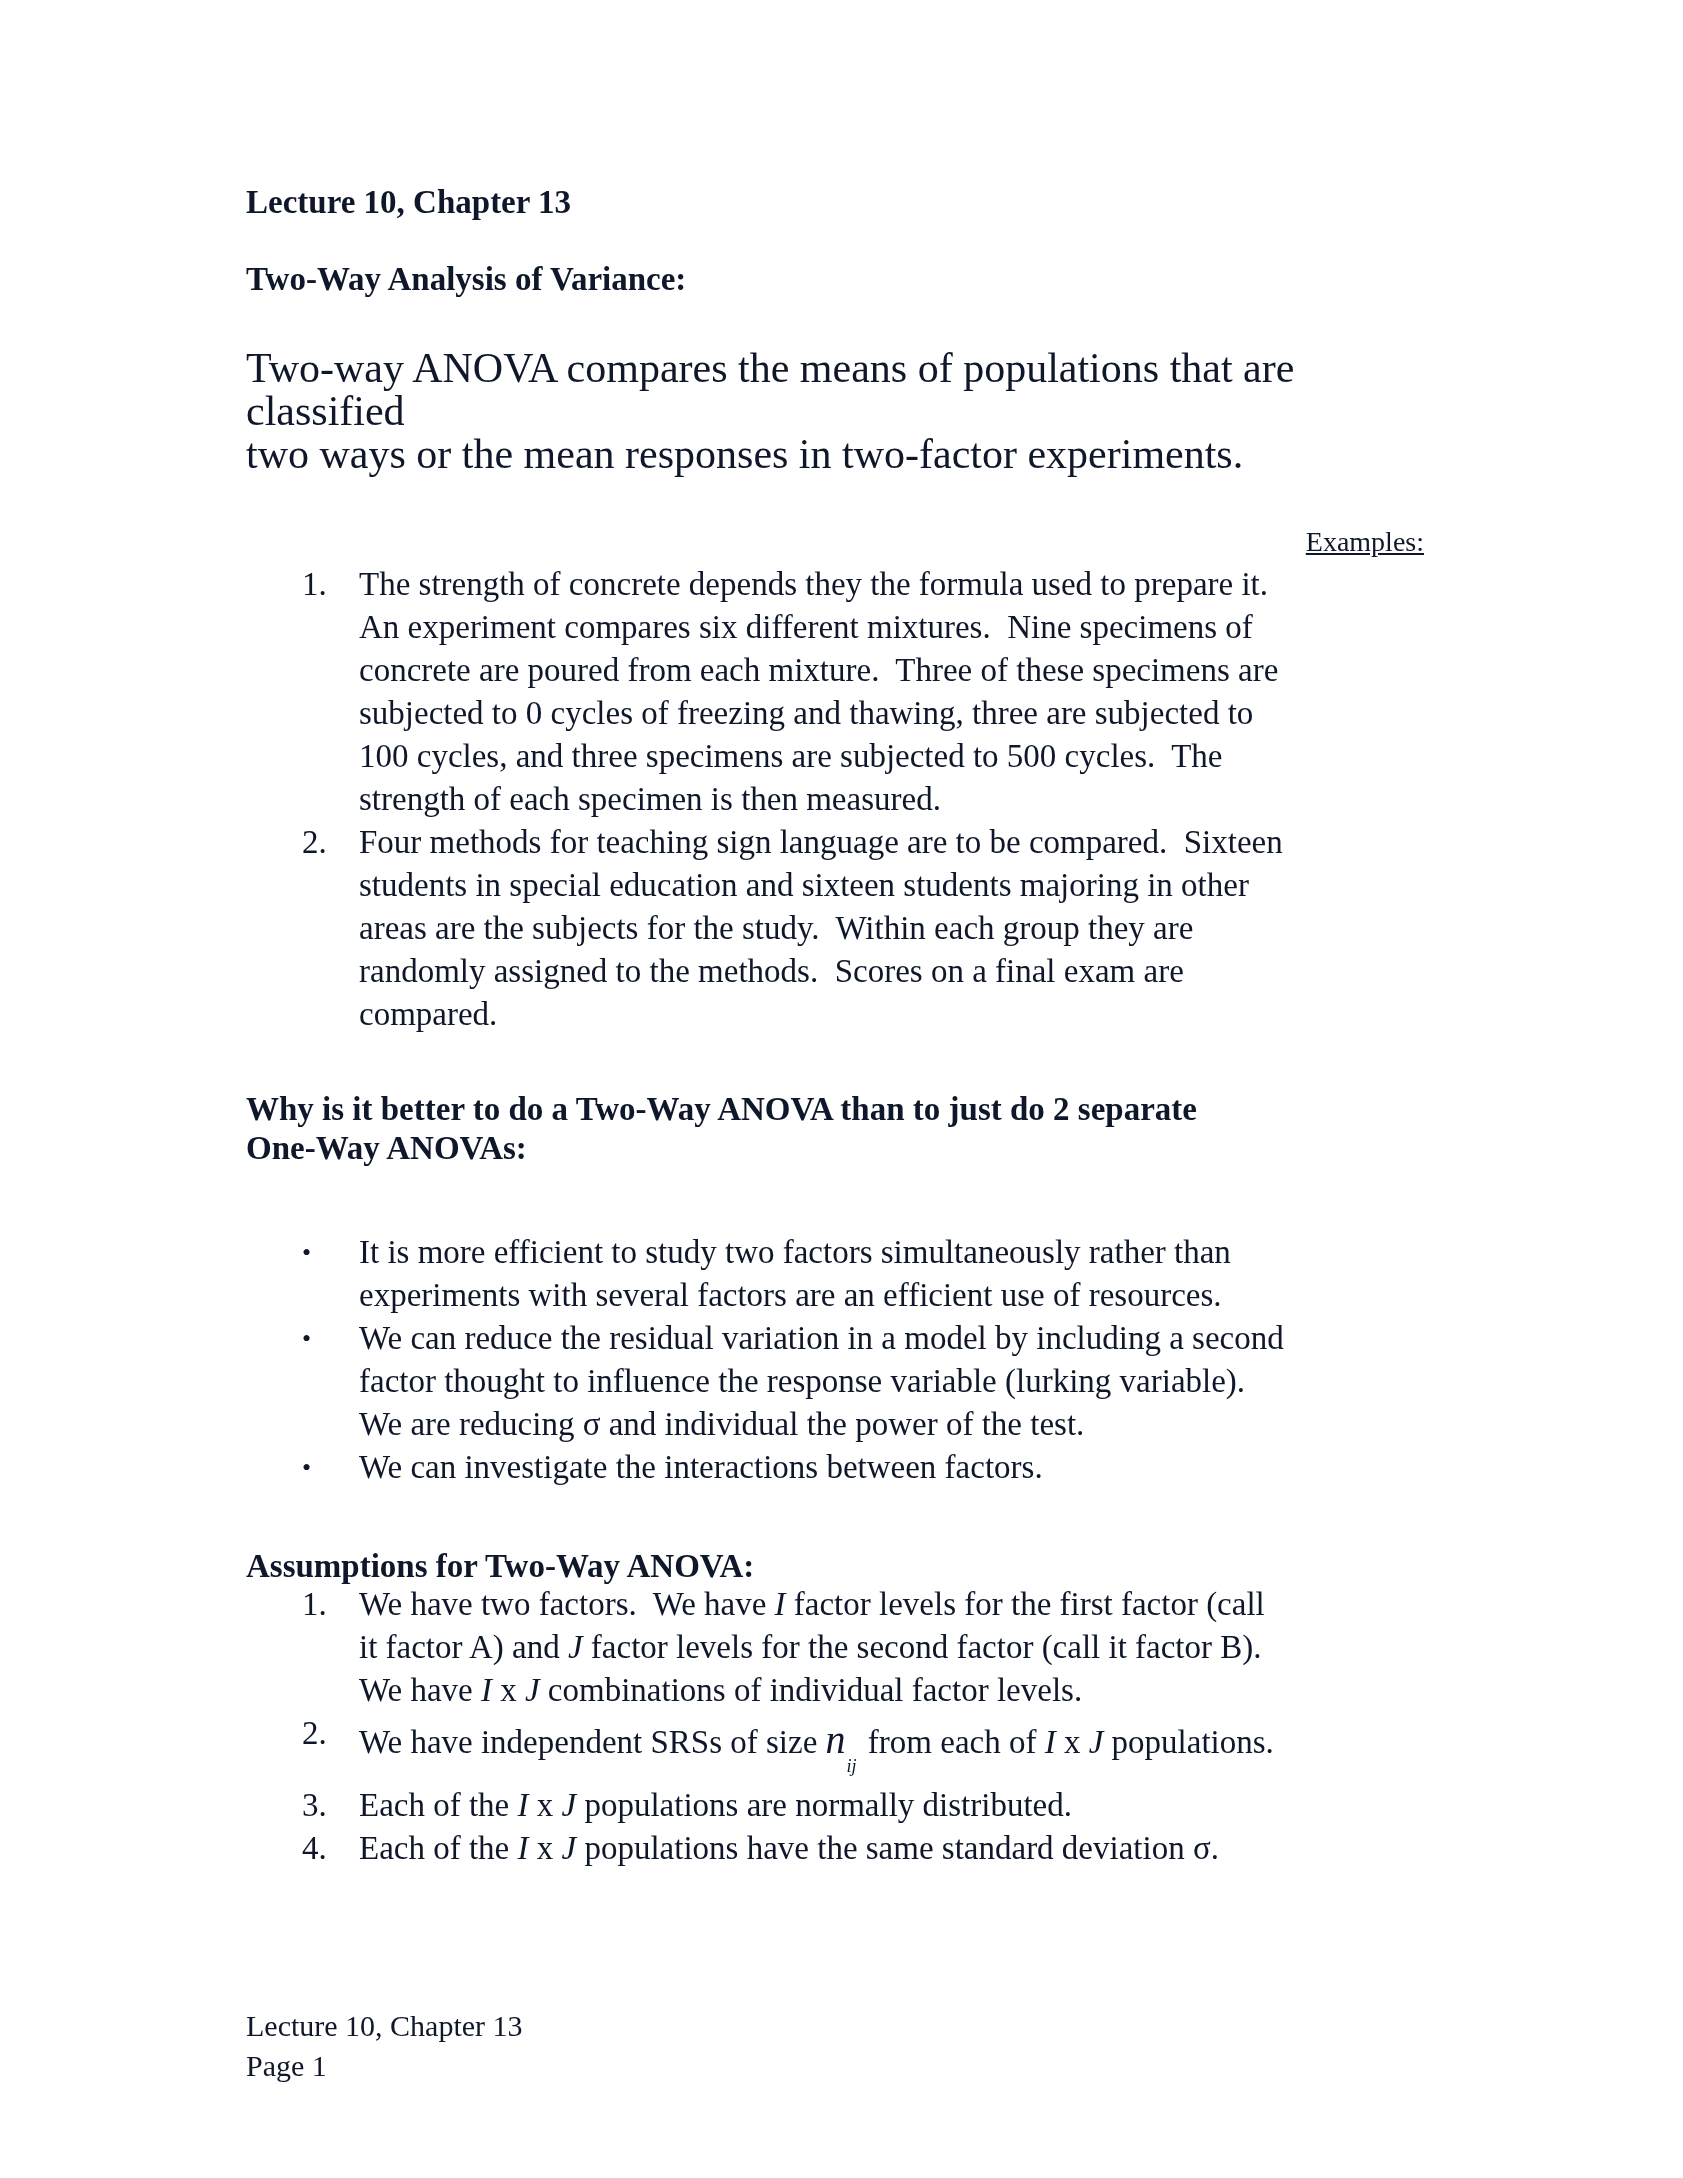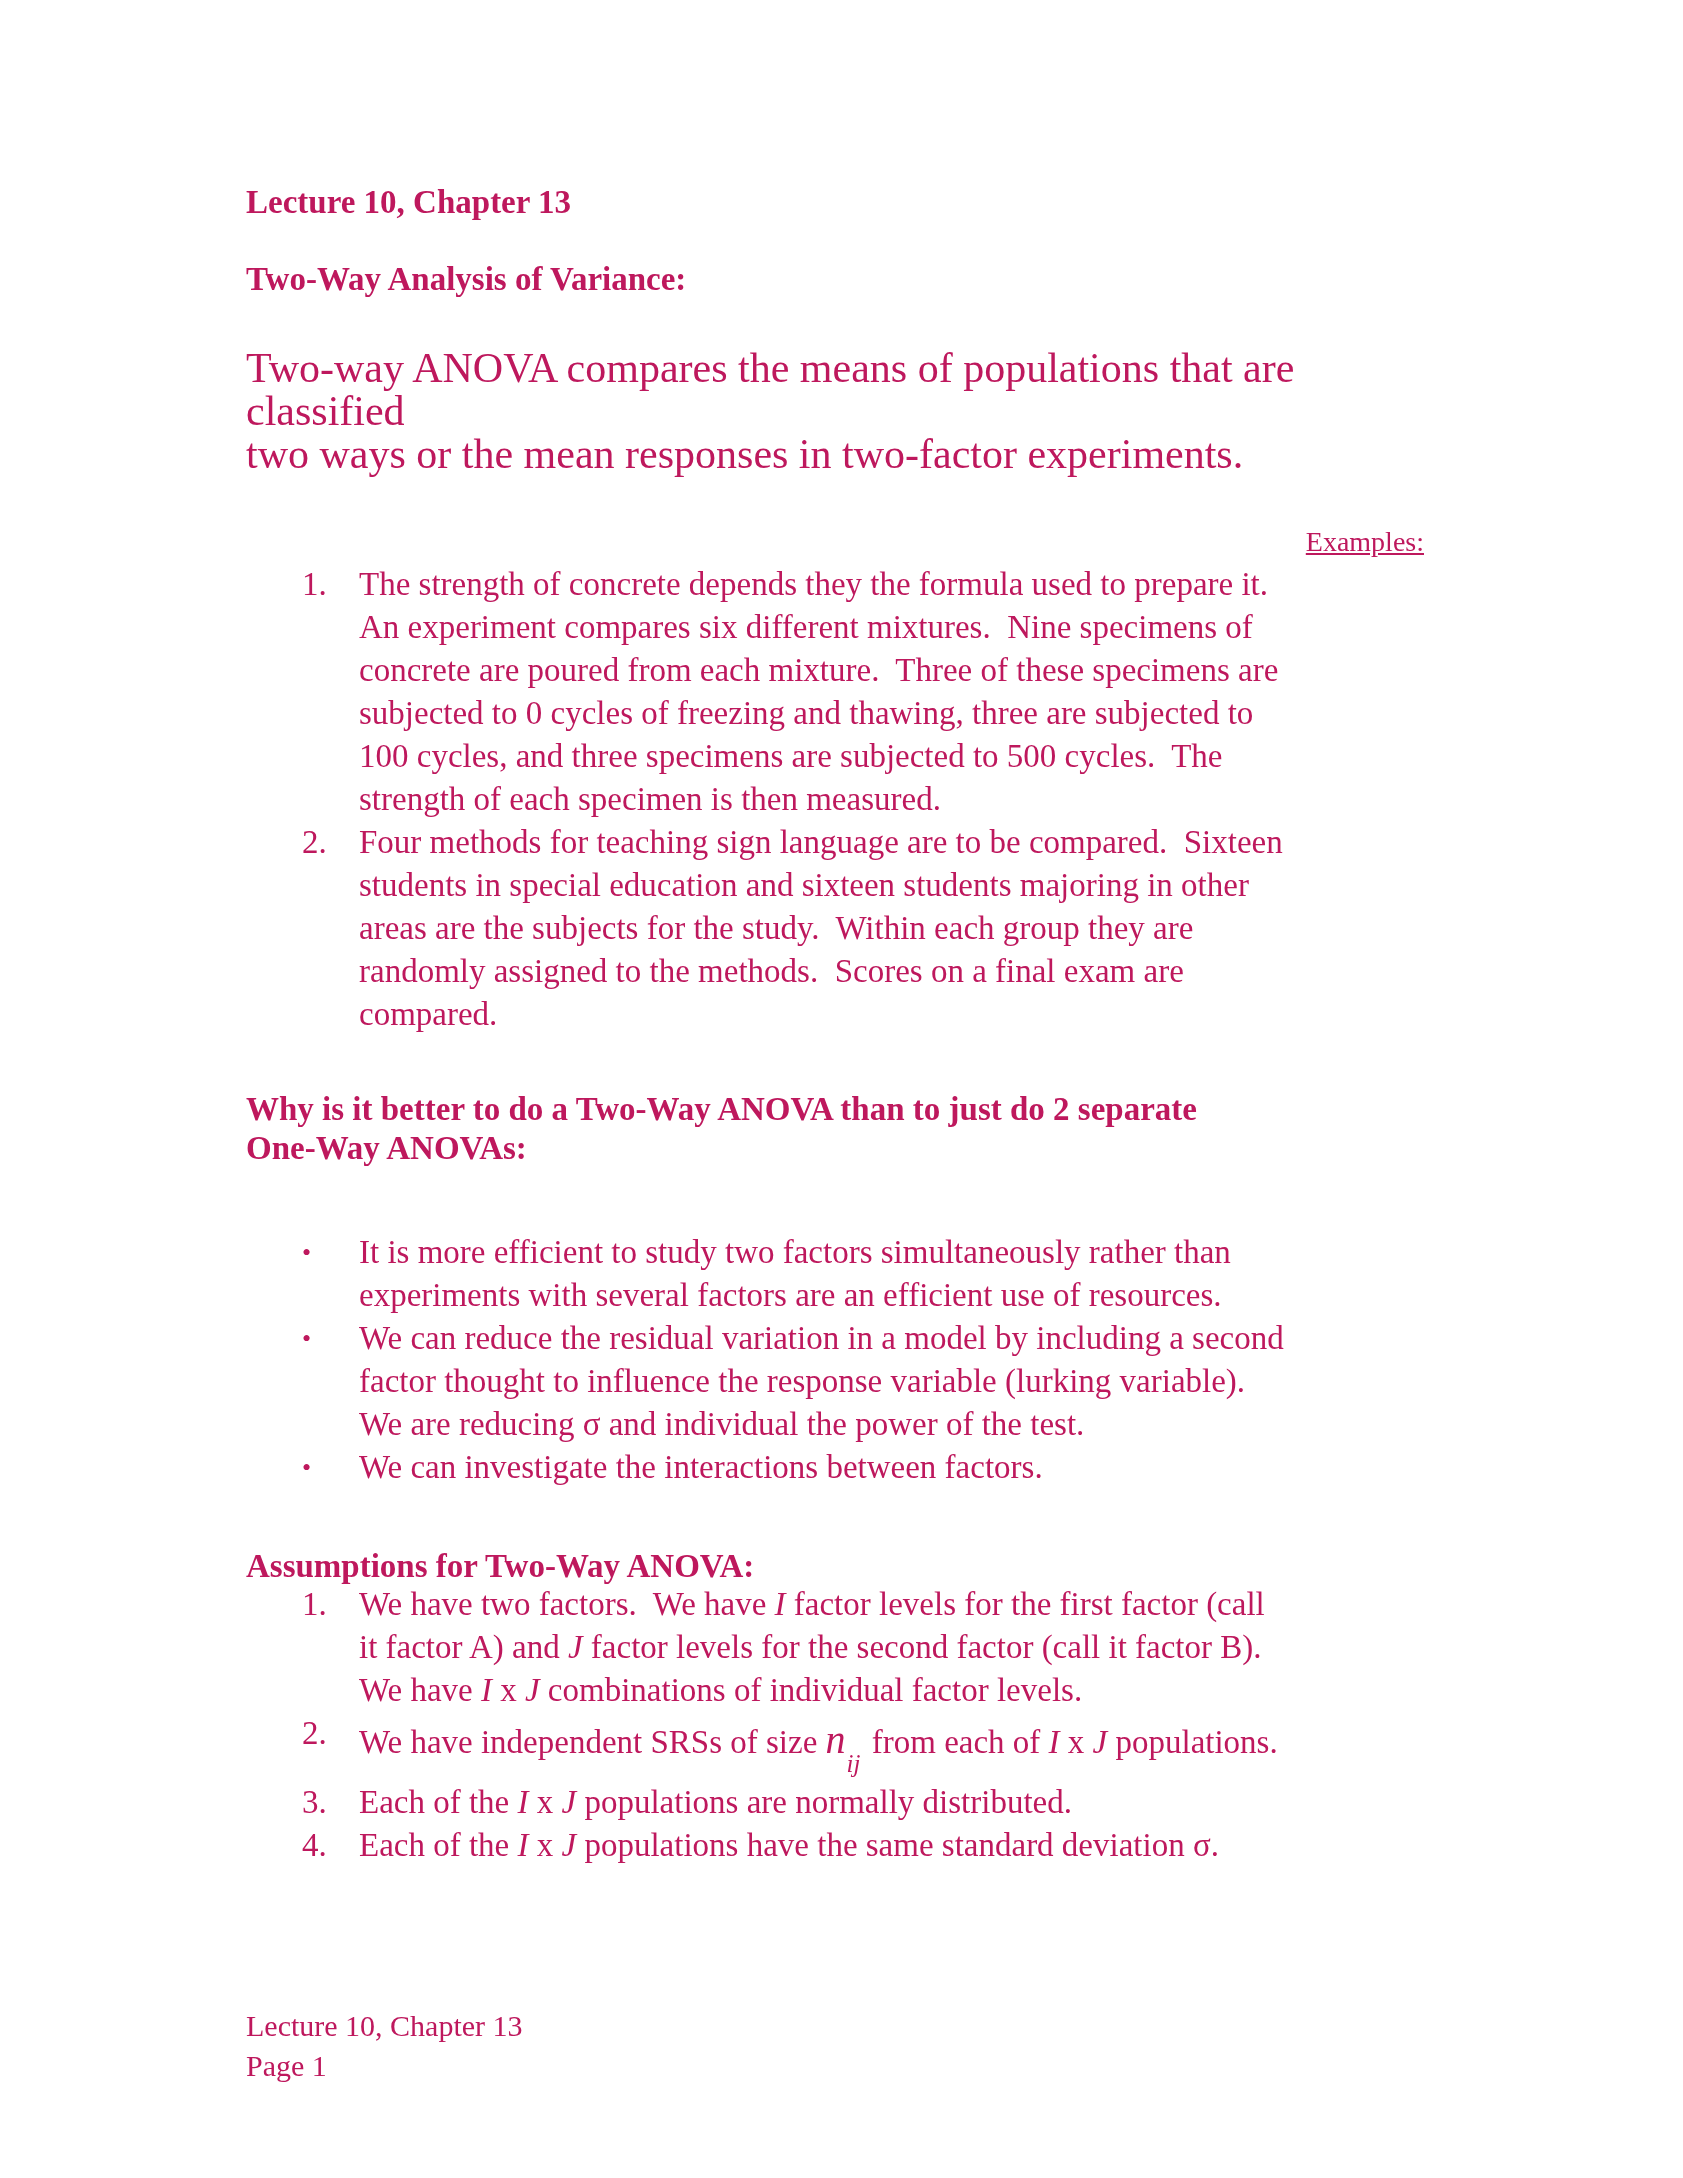--- a/index.html
+++ b/index.html
@@ -6,21 +6,21 @@
     margin: 0;
     padding: 0;
     background: #ffffff;
   }
   .page {
     position: relative;
     width: 1683px;
     height: 2178px;
     background: #ffffff;
     font-family: "Liberation Serif", "DejaVu Serif", serif;
-    color: #be185d;
+    color: #0f172a;
     overflow: hidden;
   }
   .content {
     position: absolute;
     left: 246px;
     top: 186px;
     width: 1178px;
   }
   .h-bold {
     font-weight: bold;
@@ -75,21 +75,21 @@
   .li-text .ln { display: block; white-space: pre; }
   em.it { font-style: italic; }
   .nij {
     font-style: italic;
     font-size: 40px;
     position: relative;
     padding-right: 4px;
   }
   .nij sub {
     font-style: italic;
-    font-size: 25px;
+    font-size: 18px;
     position: relative;
     top: 10px;
     left: 1px;
     letter-spacing: 0px;
   }
   .row-tall { line-height: 55px; }
   .footer {
     position: absolute;
     left: 246px;
     top: 2006px;

